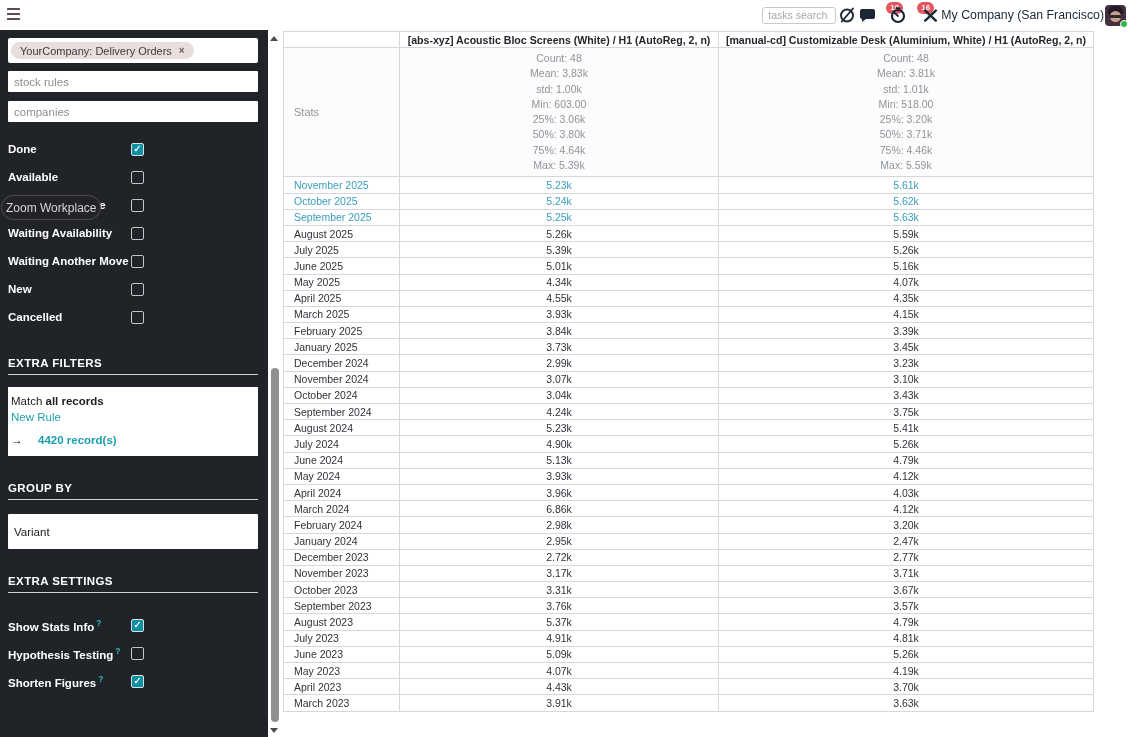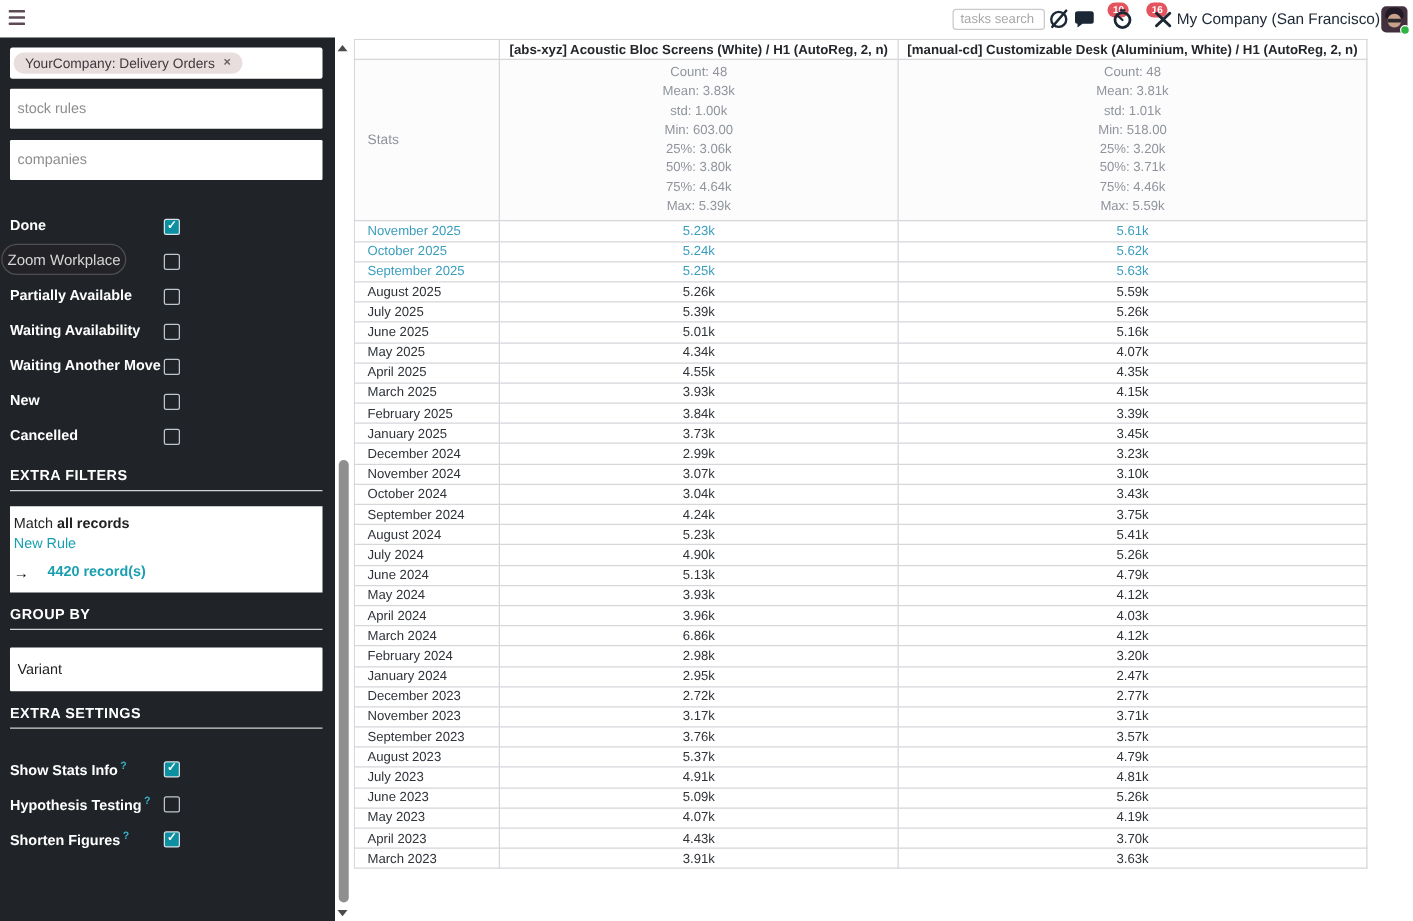--- a/index.html
+++ b/index.html
@@ -23,27 +23,27 @@
   .avatar { position:relative; width:21px; height:21px; border-radius:4px; background:#43303f; overflow:visible; }
   .avatar .hair { position:absolute; top:1px; left:3px; width:15px; height:9px; background:#221a26; border-radius:7px 7px 3px 3px; }
   .avatar .face { position:absolute; top:6px; left:5px; width:11px; height:11px; background:#c9a08a; border-radius:50%; }
   .avatar .glasses { position:absolute; top:10px; left:5px; width:11px; height:3px; background:#2a2a2e; }
   .avatar .status-dot { position:absolute; right:-2px; bottom:-2px; width:8px; height:8px; background:#2fb344; border:1px solid #fff; border-radius:50%; }
   
   .sidebar { position:absolute; left:0; top:30px; width:268px; height:707px; background:#202327; padding:8px 10px 0 8px; }
   .tag-input { background:#fff; border-radius:2px; height:25px; display:flex; align-items:center; padding:0 3px; margin-bottom:8px; }
   .tag-pill { display:inline-flex; align-items:center; gap:7px; background:#e9dede; color:#42383d; font-size:11px; border-radius:10px; padding:2.5px 9px; white-space:nowrap; }
   .tag-x { color:#6d5d64; font-weight:bold; font-size:10px; cursor:pointer; }
-  .side-input { display:block; width:100%; height:21px; border:none; border-radius:1px; font:11.5px "Liberation Sans",sans-serif; padding:16px 6px; color:#222; margin-bottom:9px; outline:none; background:#fff;}
+  .side-input { display:block; width:100%; height:21px; border:none; border-radius:1px; font:11.5px "Liberation Sans",sans-serif; padding:0 6px; color:#222; margin-bottom:9px; outline:none; background:#fff;}
   .side-input::placeholder { color:#8d8d8d; }
-  .section-head { margin-top:12px; }
+  .section-head { margin-top:26px; }
   .section-head.first { margin-top:25px; }
   .section-head h3 { color:#fff; font-size:11.5px; letter-spacing:.4px; font-weight:bold; }
   .section-head hr { border:none; border-top:1px solid #d2d2d2; margin-top:5px; }
-  .check-list { margin-top:23px; }
+  .check-list { margin-top:13px; }
   .check-row { display:flex; align-items:center; height:28px; }
   .check-label { flex:0 0 123px; color:#fff; font-size:11.5px; font-weight:bold; white-space:nowrap; }
   .check-label sup { color:#37b3cc; font-size:8.5px; margin-left:2px; }
   .checkbox { width:13px; height:13px; border:1px solid #bfc7cc; border-radius:2px; background:transparent; display:flex; align-items:center; justify-content:center; cursor:pointer; }
   .checkbox.checked { background:#0c8fa0; border-color:#d9e1e5; }
   .checkbox.checked::after { content:"✓"; color:#fff; font-size:9.5px; font-weight:bold; line-height:1; }
   .tooltip { position:absolute; left:1px; top:165px; height:25px; background:#232327; border:1px solid #4e4e52; border-radius:13px; padding:0 4px; display:flex; align-items:center; color:#d6d6d6; font-size:12px; z-index:6; white-space:nowrap; }
   .filter-box { background:#fff; margin-top:12px; padding:6px 6px 9px 3px; font-size:11.5px; color:#222; }
   .filter-box .match-line { line-height:16px; }
   .filter-box .new-rule { color:#1a9fb0; line-height:17px; cursor:pointer; }
@@ -359,20 +359,25 @@
           <td class="row-label">December 2023</td>
           <td class="row-val">2.72k</td>
           <td class="row-val">2.77k</td>
         </tr>
         <tr>
           <td class="row-label">November 2023</td>
           <td class="row-val">3.17k</td>
           <td class="row-val">3.71k</td>
         </tr>
         <tr>
+          <td class="row-label">October 2023</td>
+          <td class="row-val">3.31k</td>
+          <td class="row-val">3.67k</td>
+        </tr>
+        <tr>
           <td class="row-label">September 2023</td>
           <td class="row-val">3.76k</td>
           <td class="row-val">3.57k</td>
         </tr>
         <tr>
           <td class="row-label">August 2023</td>
           <td class="row-val">5.37k</td>
           <td class="row-val">4.79k</td>
         </tr>
         <tr>

